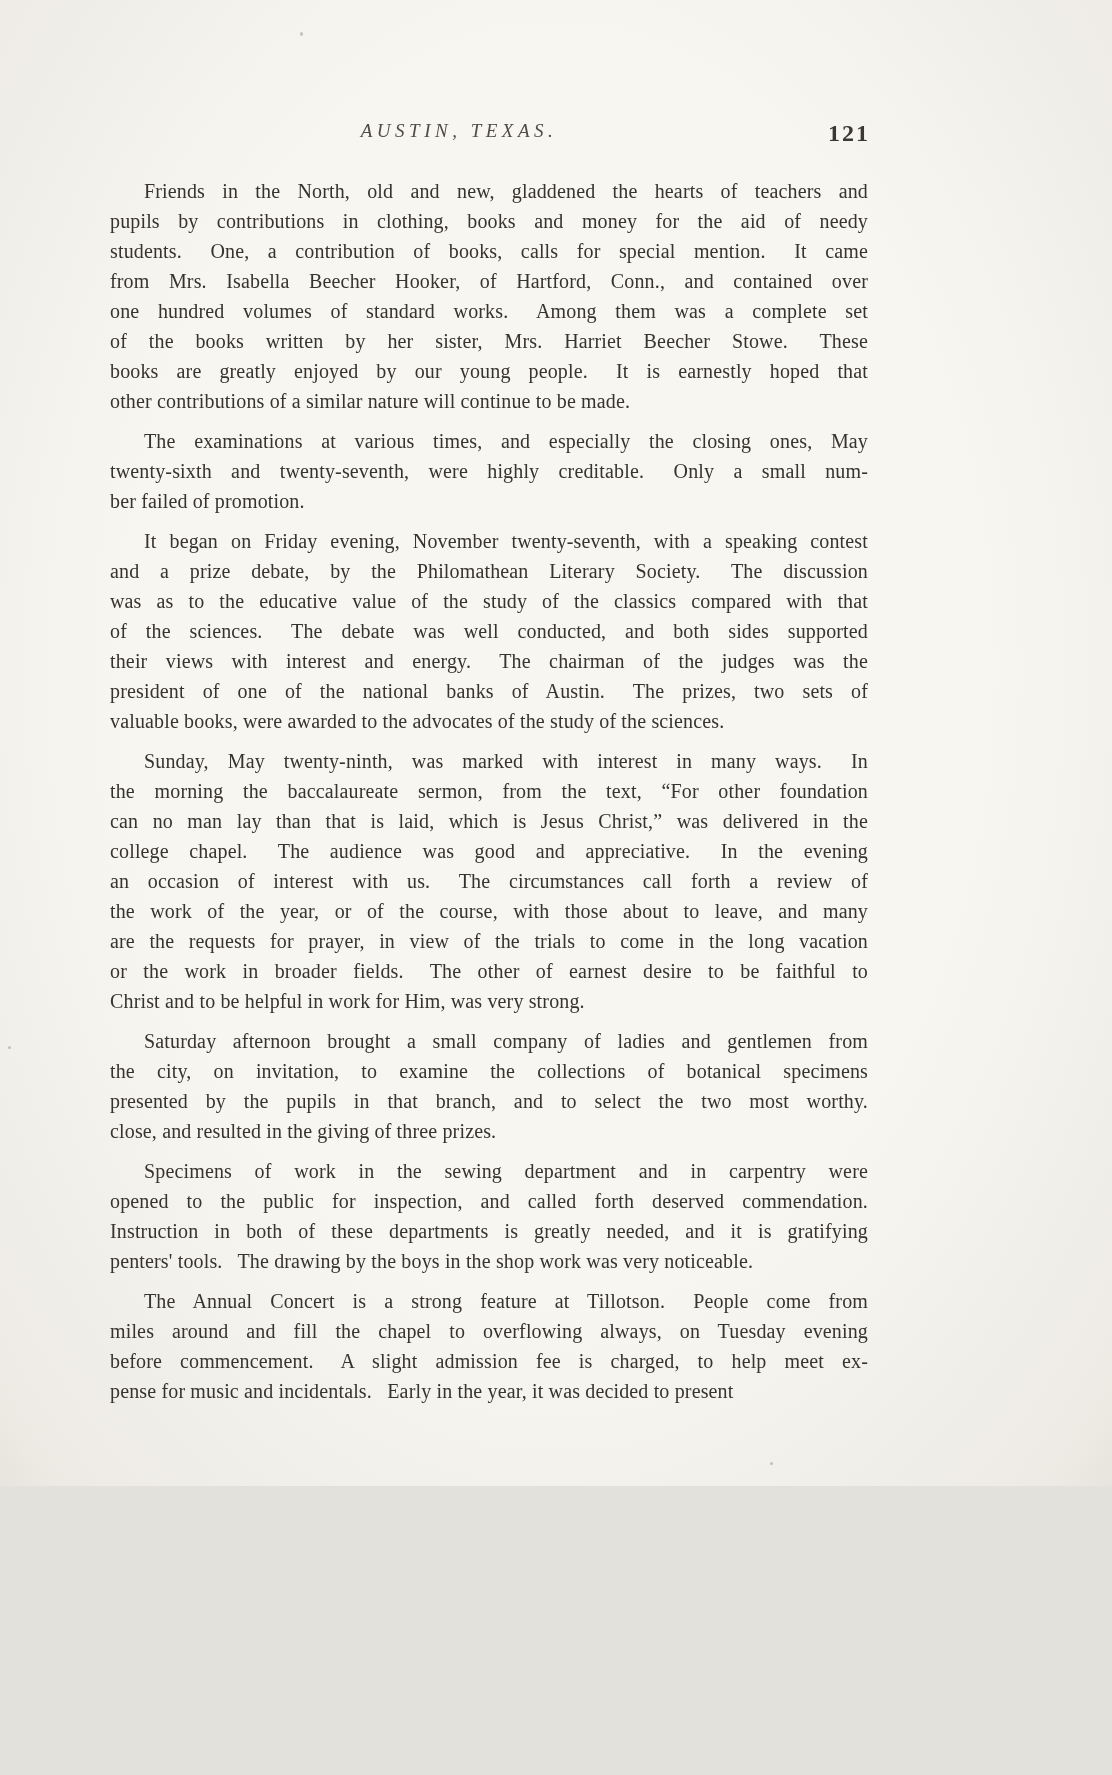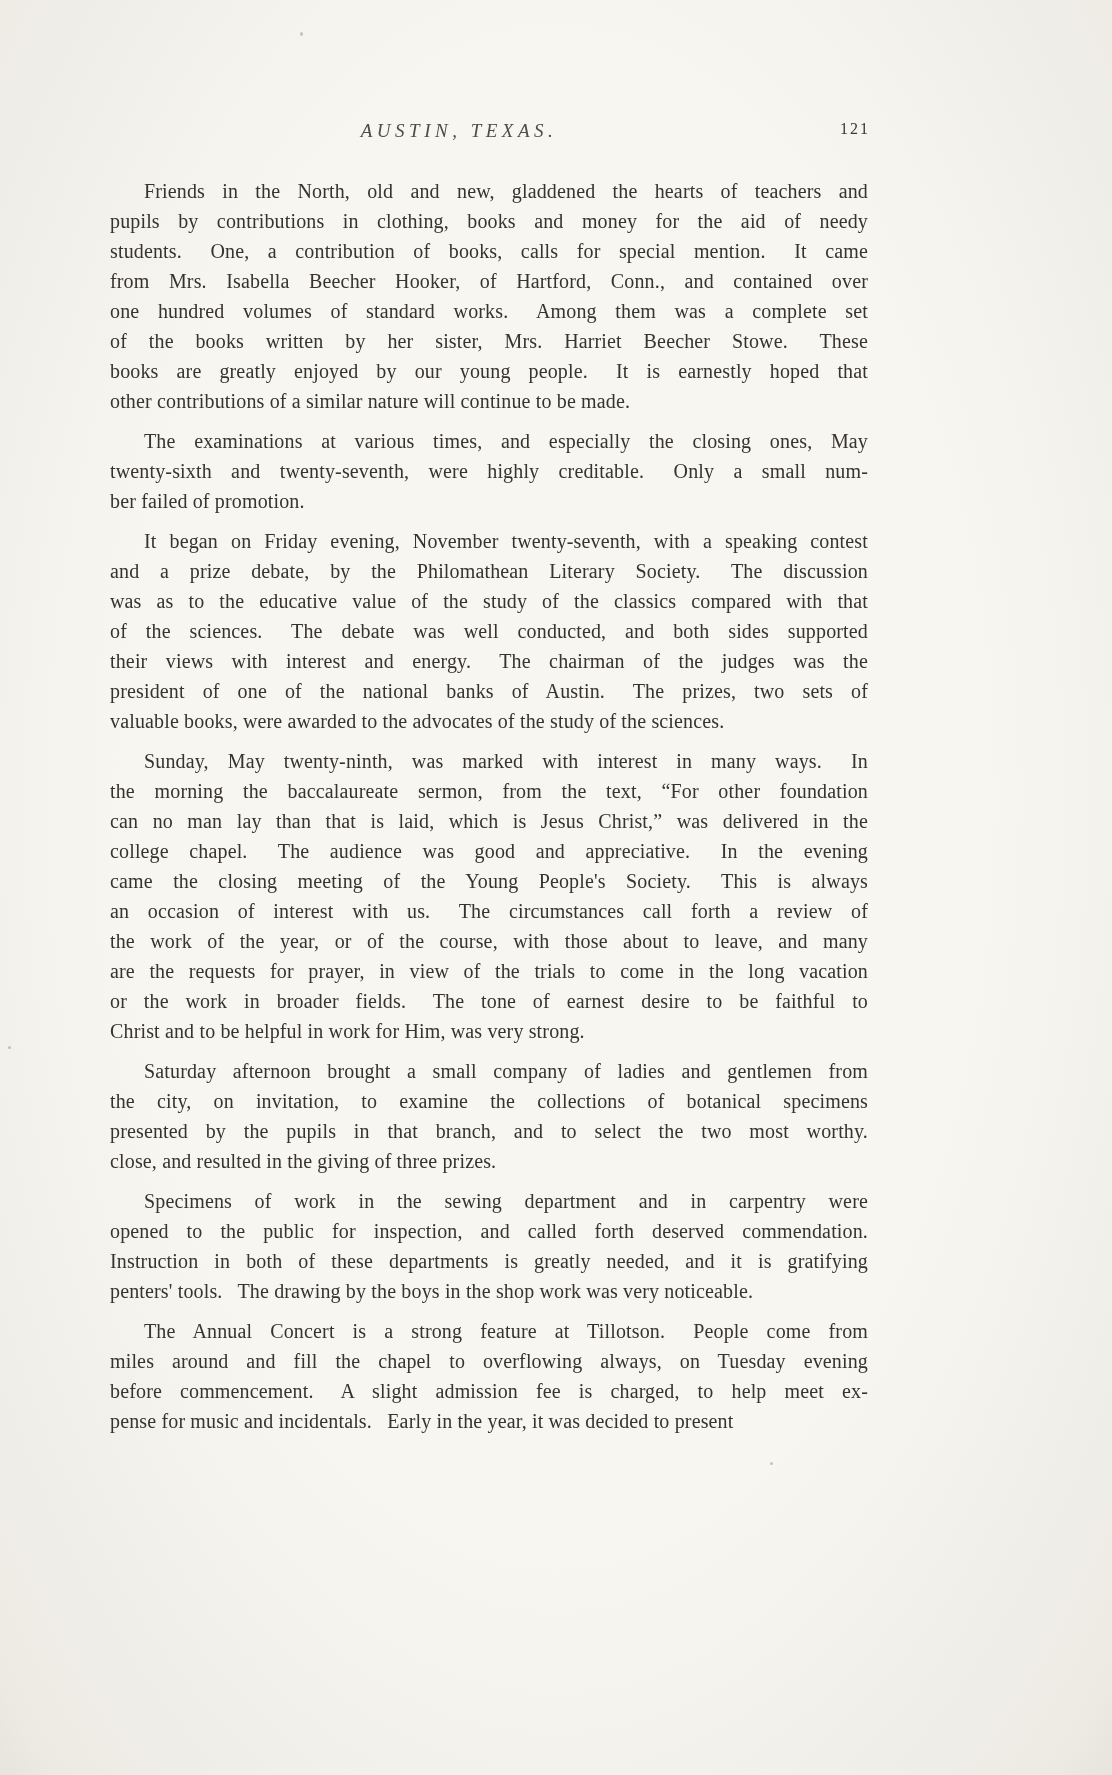--- a/index.html
+++ b/index.html
@@ -3,21 +3,21 @@
 <meta charset="utf-8">
 <style>
   html, body {
     margin: 0;
     padding: 0;
     background: #e3e1db;
   }
   .page {
     position: relative;
     width: 1112px;
-    height: 1775px;
+    height: 1486px;
     margin: 0 auto;
     background: radial-gradient(ellipse at 50% 45%, #f7f6f1 55%, #eceae3 95%, #e6e4dd 100%);
     font-family: "Liberation Serif", "DejaVu Serif", serif;
     color: #37332f;
     overflow: hidden;
   }
   .running-head {
     position: absolute;
     top: 120px;
     left: 100px;
@@ -32,23 +32,23 @@
     font-style: italic;
     font-size: 19px;
     letter-spacing: 4.5px;
     color: #514c45;
     white-space: nowrap;
   }
   .page-number {
     position: absolute;
     right: 8px;
     top: 0;
-    font-size: 16px;
+    font-size: 24px;
     letter-spacing: 2px;
-    font-weight: 400;
+    font-weight: 700;
     color: #3b3732;
   }
   .text-body {
     position: absolute;
     top: 166px;
     left: 100px;
     width: 778px;
   }
   .paragraph {
     margin: 10px;
@@ -118,25 +118,24 @@
         <div class="line">of the sciences.  The debate was well conducted, and both sides supported</div>
         <div class="line">their views with interest and energy.  The chairman of the judges was the</div>
         <div class="line">president of one of the national banks of Austin.  The prizes, two sets of</div>
         <div class="line last">valuable books, were awarded to the advocates of the study of the sciences.</div>
       </div>
       <div class="paragraph">
         <div class="line first">Sunday, May twenty-ninth, was marked with interest in many ways.  In</div>
         <div class="line">the morning the baccalaureate sermon, from the text, “For other foundation</div>
         <div class="line">can no man lay than that is laid, which is Jesus Christ,” was delivered in the</div>
         <div class="line">college chapel.  The audience was good and appreciative.  In the evening</div>
-        <div class="line">came the closing meeting of the Young People's Society.  This is always</div>
         <div class="line">an occasion of interest with us.  The circumstances call forth a review of</div>
         <div class="line">the work of the year, or of the course, with those about to leave, and many</div>
         <div class="line">are the requests for prayer, in view of the trials to come in the long vacation</div>
-        <div class="line">or the work in broader fields.  The tone of earnest desire to be faithful to</div>
+        <div class="line">or the work in broader fields.  The other of earnest desire to be faithful to</div>
         <div class="line last">Christ and to be helpful in work for Him, was very strong.</div>
       </div>
       <div class="paragraph">
         <div class="line first">Saturday afternoon brought a small company of ladies and gentlemen from</div>
         <div class="line">the city, on invitation, to examine the collections of botanical specimens</div>
         <div class="line">presented by the pupils in that branch, and to select the two most worthy.</div>
         <div class="line last">close, and resulted in the giving of three prizes.</div>
       </div>
       <div class="paragraph">
         <div class="line first">Specimens of work in the sewing department and in carpentry were</div>

